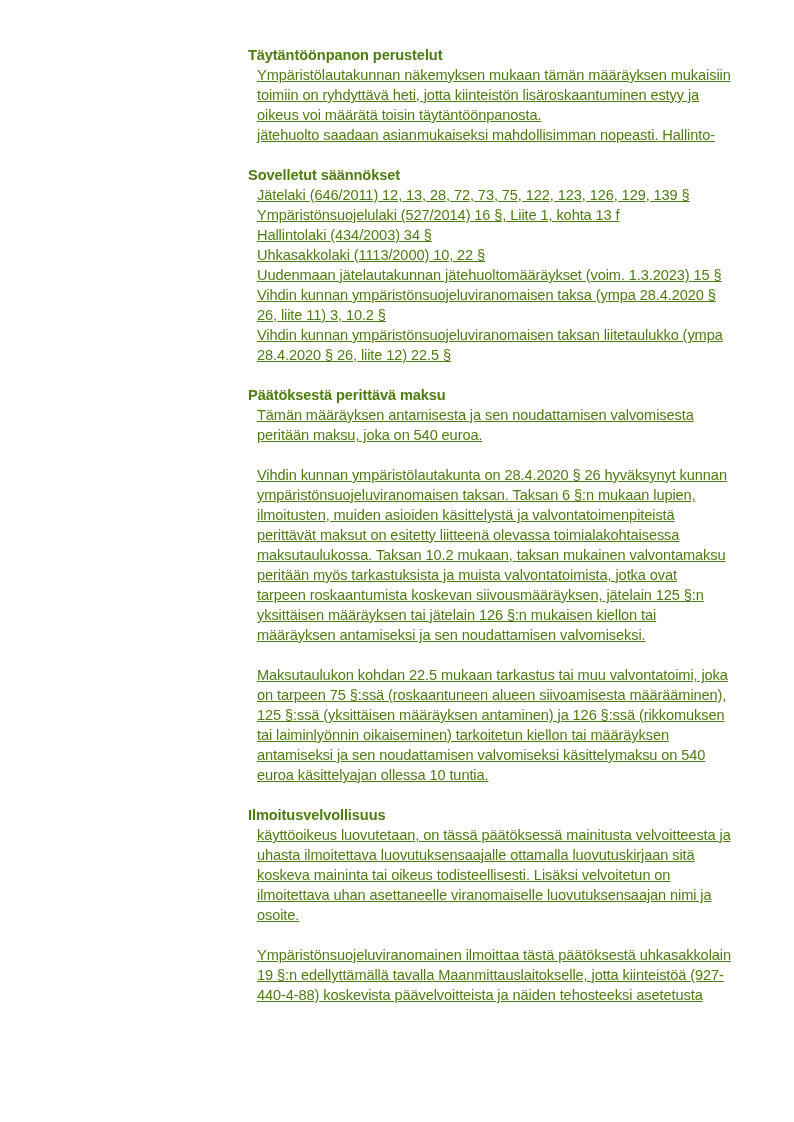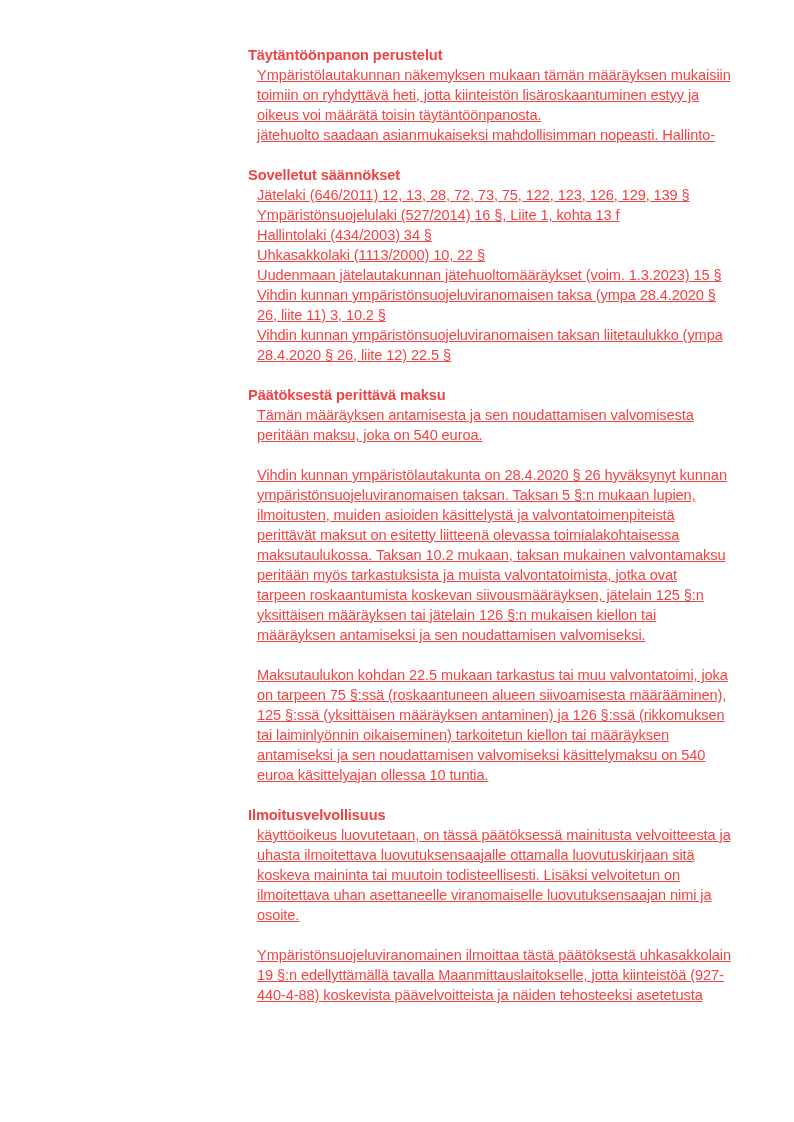--- a/index.html
+++ b/index.html
@@ -7,21 +7,21 @@
     padding: 0;
     background: #ffffff;
   }
   .page {
     position: relative;
     width: 794px;
     height: 1122px;
     background: #ffffff;
     overflow: hidden;
     font-family: "Liberation Sans", "DejaVu Sans", sans-serif;
-    color: #ef4444;
+    color: #4d7c0f;
   }
   .doc-body {
     position: absolute;
     top: 45px;
     left: 248px;
     width: 500px;
     font-size: 14.6px;
     line-height: 20px;
     letter-spacing: -0.1px;
   }
@@ -68,21 +68,21 @@
         </div>
       </div>
       <div class="doc-section">
         <div class="section-heading">Päätöksestä perittävä maksu</div>
         <div class="doc-paragraph">
           <div class="text-line">Tämän määräyksen antamisesta ja sen noudattamisen valvomisesta</div>
           <div class="text-line">peritään maksu, joka on 540 euroa.</div>
         </div>
         <div class="doc-paragraph">
           <div class="text-line">Vihdin kunnan ympäristölautakunta on 28.4.2020 § 26 hyväksynyt kunnan</div>
-          <div class="text-line">ympäristönsuojeluviranomaisen taksan. Taksan 5 §:n mukaan lupien,</div>
+          <div class="text-line">ympäristönsuojeluviranomaisen taksan. Taksan 6 §:n mukaan lupien,</div>
           <div class="text-line">ilmoitusten, muiden asioiden käsittelystä ja valvontatoimenpiteistä</div>
           <div class="text-line">perittävät maksut on esitetty liitteenä olevassa toimialakohtaisessa</div>
           <div class="text-line">maksutaulukossa. Taksan 10.2 mukaan, taksan mukainen valvontamaksu</div>
           <div class="text-line">peritään myös tarkastuksista ja muista valvontatoimista, jotka ovat</div>
           <div class="text-line">tarpeen roskaantumista koskevan siivousmääräyksen, jätelain 125 §:n</div>
           <div class="text-line">yksittäisen määräyksen tai jätelain 126 §:n mukaisen kiellon tai</div>
           <div class="text-line">määräyksen antamiseksi ja sen noudattamisen valvomiseksi.</div>
         </div>
         <div class="doc-paragraph">
           <div class="text-line">Maksutaulukon kohdan 22.5 mukaan tarkastus tai muu valvontatoimi, joka</div>
@@ -91,21 +91,21 @@
           <div class="text-line">tai laiminlyönnin oikaiseminen) tarkoitetun kiellon tai määräyksen</div>
           <div class="text-line">antamiseksi ja sen noudattamisen valvomiseksi käsittelymaksu on 540</div>
           <div class="text-line">euroa käsittelyajan ollessa 10 tuntia.</div>
         </div>
       </div>
       <div class="doc-section">
         <div class="section-heading">Ilmoitusvelvollisuus</div>
         <div class="doc-paragraph">
           <div class="text-line">käyttöoikeus luovutetaan, on tässä päätöksessä mainitusta velvoitteesta ja</div>
           <div class="text-line">uhasta ilmoitettava luovutuksensaajalle ottamalla luovutuskirjaan sitä</div>
-          <div class="text-line">koskeva maininta tai muutoin todisteellisesti. Lisäksi velvoitetun on</div>
+          <div class="text-line">koskeva maininta tai oikeus todisteellisesti. Lisäksi velvoitetun on</div>
           <div class="text-line">ilmoitettava uhan asettaneelle viranomaiselle luovutuksensaajan nimi ja</div>
           <div class="text-line">osoite.</div>
         </div>
         <div class="doc-paragraph">
           <div class="text-line">Ympäristönsuojeluviranomainen ilmoittaa tästä päätöksestä uhkasakkolain</div>
           <div class="text-line">19 §:n edellyttämällä tavalla Maanmittauslaitokselle, jotta kiinteistöä (927-</div>
           <div class="text-line">440-4-88) koskevista päävelvoitteista ja näiden tehosteeksi asetetusta</div>
         </div>
       </div>
     </div>

